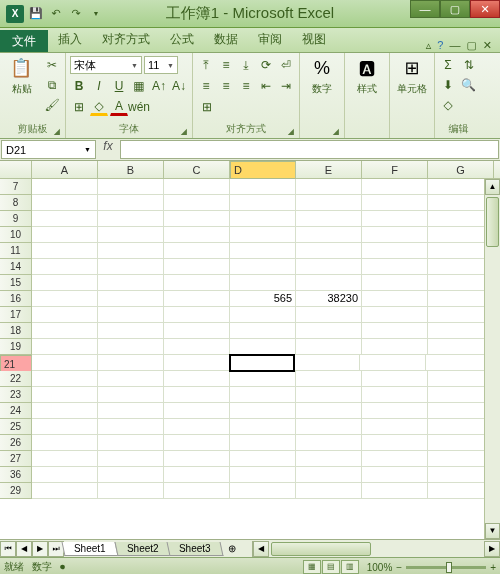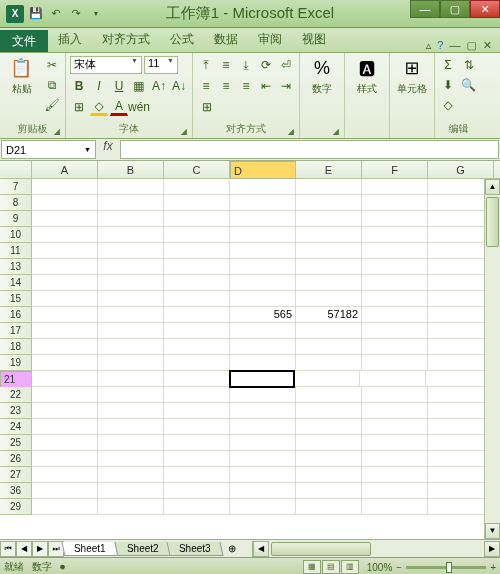--- a/index.html
+++ b/index.html
@@ -28,42 +28,42 @@
 .ribbon { height: 86px; background: linear-gradient(#f0f5eb, #e4edd8); display: flex; border-bottom: 1px solid #8aa86e; }
 .group { border-right: 1px solid #c0cda8; padding: 3px 4px 1px; display: flex; flex-direction: column; }
 .group .gbody { flex: 1; display: flex; gap: 3px; align-items: flex-start; }
 .group .glabel { text-align: center; font-size: 10px; color: #5a7a3f; padding: 1px 0; position: relative; }
 .group .glabel .dlg { position: absolute; right: 1px; bottom: 1px; font-size: 8px; color: #5a7a3f; cursor: pointer; }
 .bigbtn { width: 36px; display: flex; flex-direction: column; align-items: center; gap: 2px; cursor: pointer; }
 .bigbtn .ic { width: 24px; height: 24px; display: flex; align-items: center; justify-content: center; font-size: 18px; }
 .bigbtn .lb { font-size: 10px; color: #3a5f1f; }
 .col { display: flex; flex-direction: column; gap: 2px; }
 .row { display: flex; gap: 2px; align-items: center; }
-.sel { background: #fff; border: 1px solid #aabb8f; height: 18px; font-size: 11px; padding: 0 3px; display: flex; justify-content: space-between; }
+.sel { background: #fff; border: 1px solid #aabb8f; height: 18px; font-size: 11px; padding: 0 3px; display: flex; align-items: center; justify-content: space-between; }
 .sel .ar { font-size: 7px; color: #555; }
 .sbtn { width: 18px; height: 18px; border: 1px solid transparent; display: flex; align-items: center; justify-content: center; cursor: pointer; font-size: 12px; color: #3a5f1f; }
 
 
 .fbar { height: 22px; display: flex; border-bottom: 1px solid #a0b088; background: #e8eedd; }
 .namebox { width: 95px; background: #fff; border: 1px solid #a0b088; margin: 1px; display: flex; align-items: center; padding: 0 4px; font-size: 11px; }
 .namebox .ar { margin-left: auto; font-size: 7px; }
 .fxarea { display: flex; }
 .fxarea .fxbtn { width: 22px; text-align: center; font-style: italic; font-size: 12px; color: #555; cursor: pointer; }
 .fxinput { flex: 1; background: #fff; border: 1px solid #a0b088; margin: 1px; }
 
 
 .gridwrap { position: relative; height: 378px; display: flex; flex-direction: column; }
 .colhdr { display: flex; height: 18px; background: linear-gradient(#f5f8f0, #e4edd8); border-bottom: 1px solid #b5c49b; }
 .corner { width: 32px; border-right: 1px solid #b5c49b; }
 .ch { width: 66px; border-right: 1px solid #b5c49b; text-align: center; font-size: 11px; color: #333; line-height: 18px; }
 .ch.sel { background: #ffd966; }
 .gbody { flex: 1; overflow: hidden; position: relative; }
 .grow { display: flex; height: 16px; }
 .rh { width: 32px; background: linear-gradient(90deg, #f5f8f0, #e4edd8); border-right: 1px solid #b5c49b; border-bottom: 1px solid #b5c49b; text-align: center; font-size: 10px; color: #333; line-height: 15px; }
-.rh.sel { background: #f0abfc; }
+.rh.sel { background: #fca5a5; }
 .cell { width: 66px; border-right: 1px solid #d8e0cc; border-bottom: 1px solid #d8e0cc; font-size: 11px; text-align: right; padding-right: 3px; line-height: 15px; }
 .cell.active { border: 2px solid #000; margin: -1px; z-index: 2; position: relative; }
 .vscroll { position: absolute; right: 0; top: 18px; bottom: 0; width: 16px; background: #e8eedd; border-left: 1px solid #b5c49b; }
 .vscroll .sbtn2 { height: 16px; background: linear-gradient(#f0f5eb, #d8e4c8); border: 1px solid #a0b088; text-align: center; font-size: 8px; line-height: 14px; }
 .vscroll .thumb { position: absolute; top: 18px; left: 1px; right: 1px; height: 50px; background: linear-gradient(90deg, #e8f0dc, #c8d8b0); border: 1px solid #8aa86e; border-radius: 2px; }
 
 
 .sheettabs { height: 18px; display: flex; background: #e8eedd; border-top: 1px solid #a0b088; align-items: center; }
 .sheettabs .nav { display: flex; }
 .sheettabs .nav .nbtn { width: 16px; height: 16px; border: 1px solid #a0b088; background: #f0f5eb; text-align: center; font-size: 8px; line-height: 14px; cursor: pointer; }
@@ -315,30 +315,20 @@
         <div class="rh">11</div>
         <div class="cell"></div>
         <div class="cell"></div>
         <div class="cell"></div>
         <div class="cell"></div>
         <div class="cell"></div>
         <div class="cell"></div>
         <div class="cell"></div>
       </div>
       <div class="grow">
-        <div class="rh">13</div>
-        <div class="cell"></div>
-        <div class="cell"></div>
-        <div class="cell"></div>
-        <div class="cell"></div>
-        <div class="cell"></div>
-        <div class="cell"></div>
-        <div class="cell"></div>
-      </div>
-      <div class="grow">
         <div class="rh">14</div>
         <div class="cell"></div>
         <div class="cell"></div>
         <div class="cell"></div>
         <div class="cell"></div>
         <div class="cell"></div>
         <div class="cell"></div>
         <div class="cell"></div>
       </div>
       <div class="grow">
@@ -350,21 +340,21 @@
         <div class="cell"></div>
         <div class="cell"></div>
         <div class="cell"></div>
       </div>
       <div class="grow">
         <div class="rh">16</div>
         <div class="cell"></div>
         <div class="cell"></div>
         <div class="cell"></div>
         <div class="cell">565</div>
-        <div class="cell">57182</div>
+        <div class="cell">38230</div>
         <div class="cell"></div>
         <div class="cell"></div>
       </div>
       <div class="grow">
         <div class="rh">17</div>
         <div class="cell"></div>
         <div class="cell"></div>
         <div class="cell"></div>
         <div class="cell"></div>
         <div class="cell"></div>

